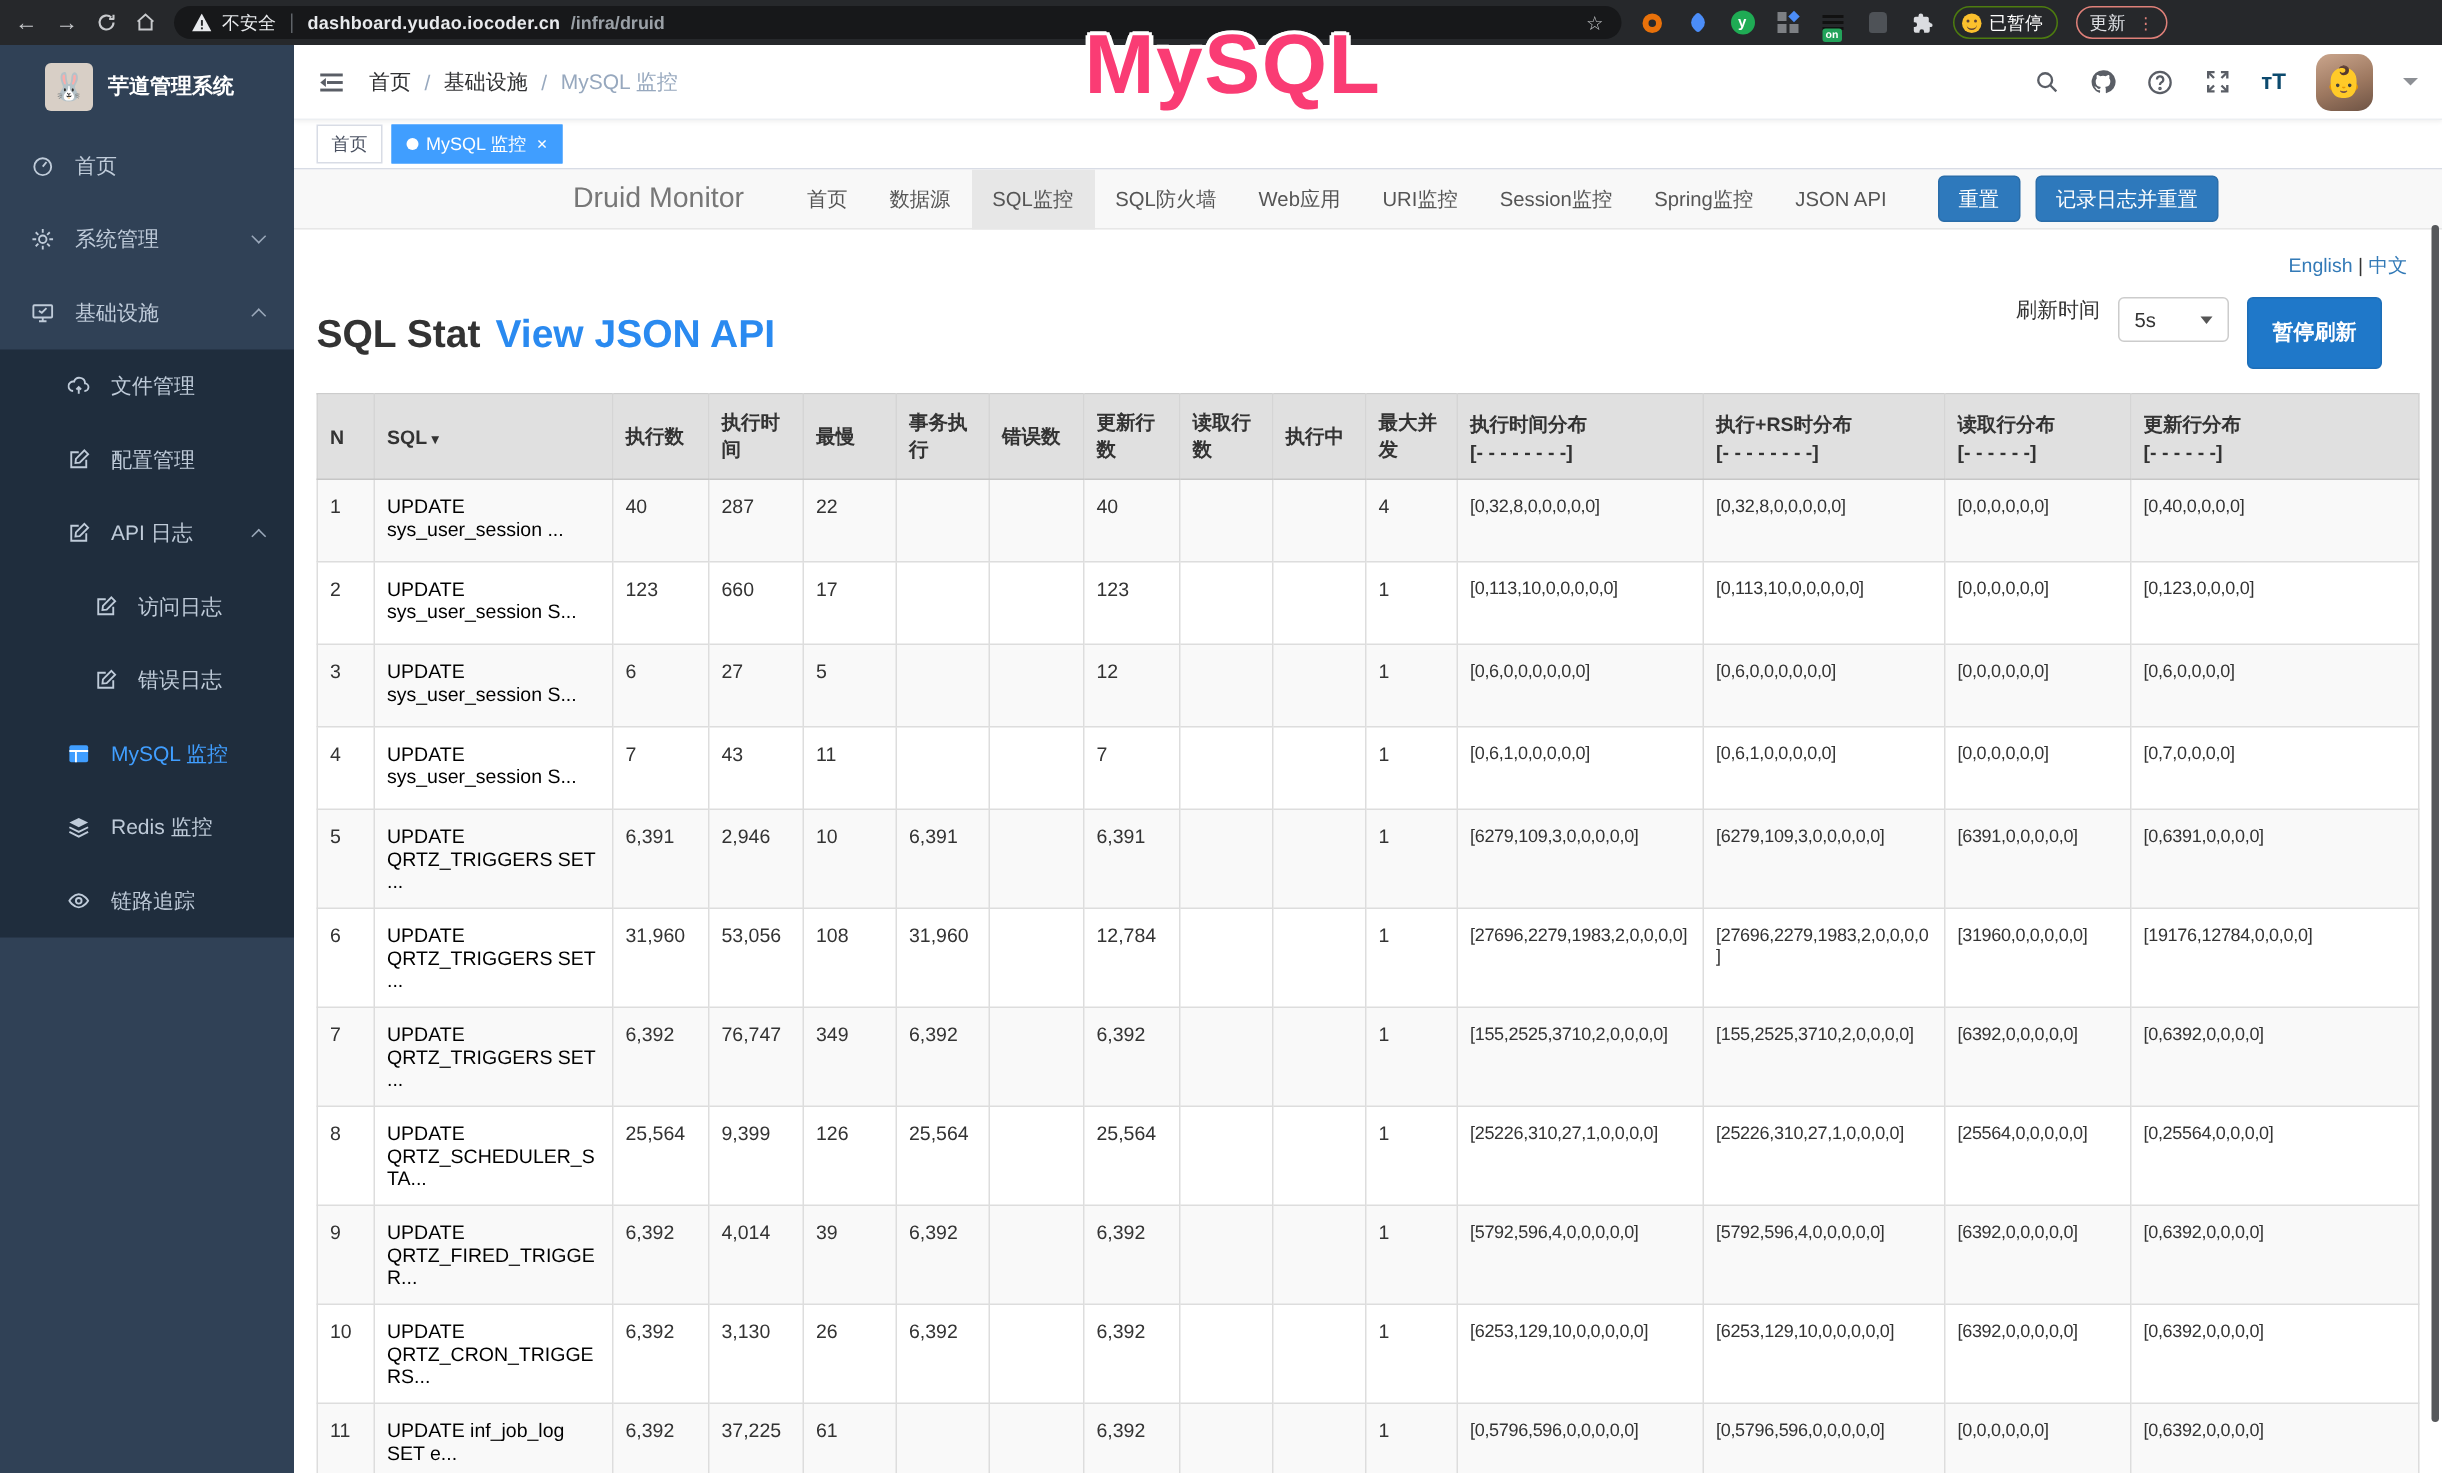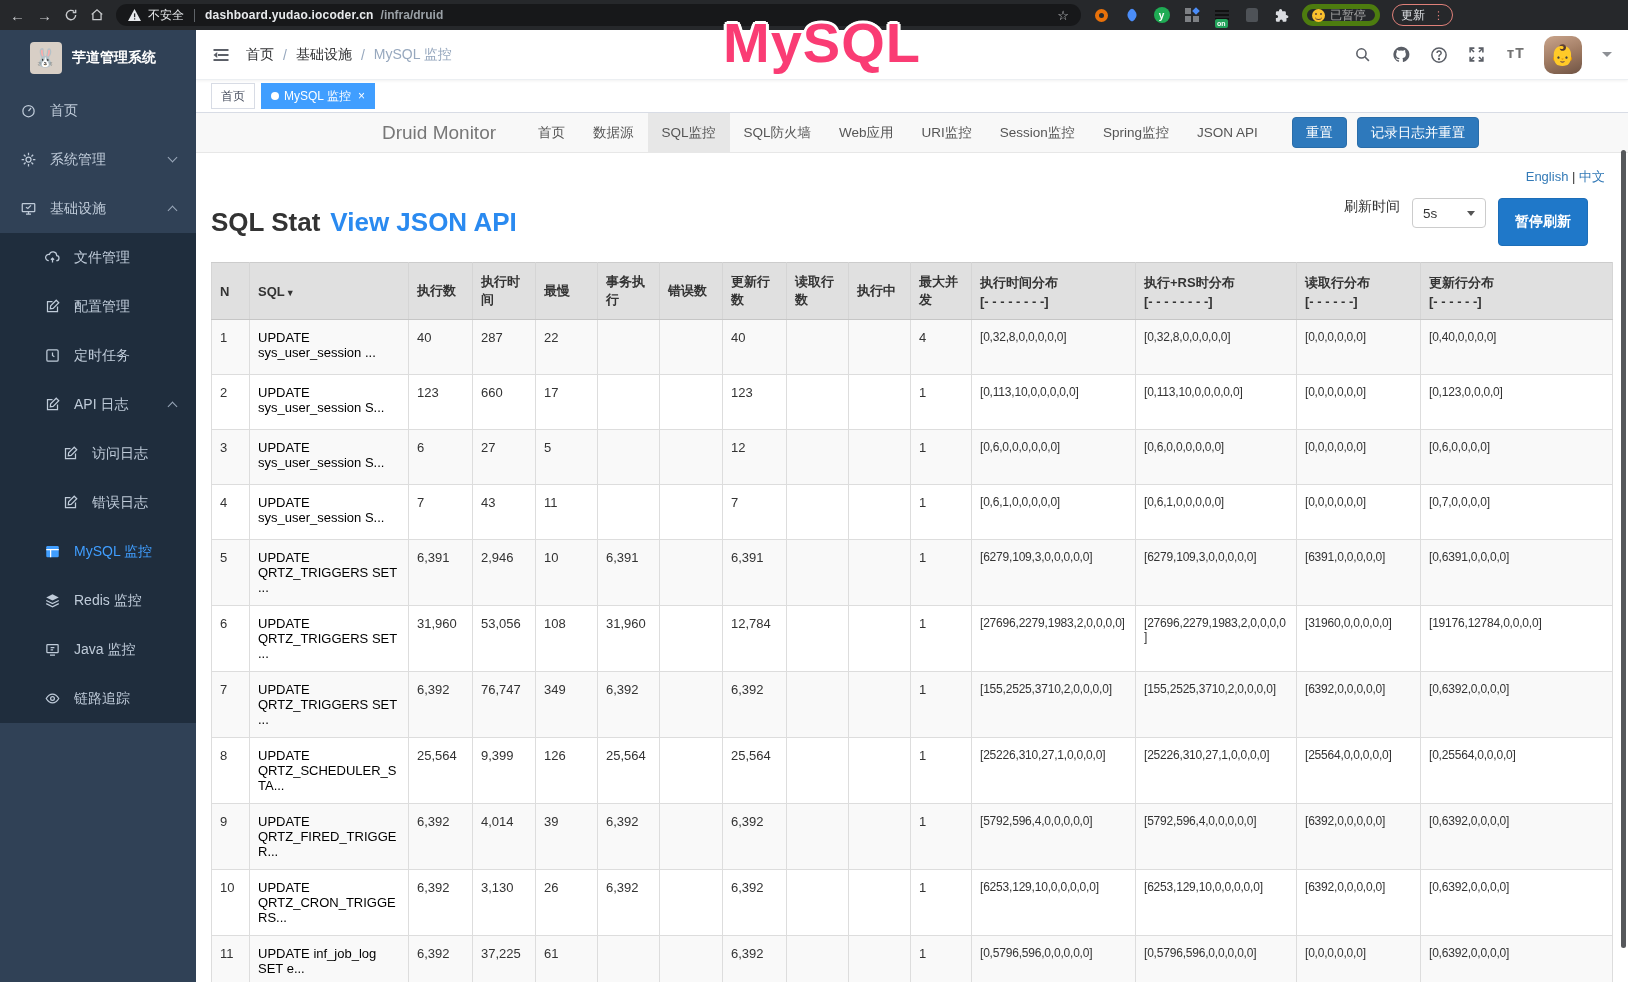--- a/index.html
+++ b/index.html
@@ -21,21 +21,21 @@
   .bluedrop { width:10px; height:10px; background:#4b8df8; transform:rotate(45deg); border-radius:2px 6px 2px 6px; }
   .greeny { width:16px; height:16px; background:#1fab54; border-radius:50%; color:#fff; font-size:10px; font-weight:bold; display:flex; align-items:center; justify-content:center; }
   .gridsq { display:grid; grid-template-columns:6px 6px; grid-template-rows:6px 6px; gap:2px; }
   .gridsq i { background:#7d8084; display:block; }
   .gridsq i.bd { background:#4b8df8; transform:rotate(45deg) scale(.9); }
   .listicon { width:14px; height:10px; border-top:2px solid #111; border-bottom:2px solid #111; position:relative; }
   .listicon:after { content:""; position:absolute; left:0; top:2px; width:14px; height:2px; background:#111; }
   .onbadge { position:absolute; bottom:-4px; left:2px; background:#23a35b; color:#fff; font-size:7px; font-weight:bold; padding:0 2px; border-radius:2px; line-height:9px; }
   .darkext { width:12px; height:14px; background:#4e5257; border-radius:3px 3px 2px 2px; }
   .puzzle { color:#dadce0; }
-  .paused-pill { display:flex; align-items:center; gap:5px; border:5px solid #4d7c0f; border-radius:12px; height:22px; padding:0 9px 0 5px; color:#a3a3a3; font-size:12px; cursor:pointer; }
+  .paused-pill { display:flex; align-items:center; gap:5px; border:1px solid #4d7c0f; border-radius:12px; height:22px; padding:0 9px 0 5px; color:#ffffff; font-size:12px; cursor:pointer; }
   .face { width:13px; height:13px; background:#fbc02d; border-radius:50%; position:relative; }
   .face:before { content:""; position:absolute; left:3px; top:4px; width:2px; height:2px; background:#5d4037; border-radius:50%; box-shadow:5px 0 0 #5d4037; }
   .face:after { content:""; position:absolute; left:3px; top:7px; width:7px; height:3px; border-bottom:1.5px solid #5d4037; border-radius:0 0 6px 6px; }
   .update-pill { display:flex; align-items:center; gap:8px; border:1px solid #df8079; border-radius:12px; height:22px; padding:0 8px; color:#dfe1e5; font-size:12px; cursor:pointer; }
   .update-dots { color:#df8079; font-size:11px; letter-spacing:0; }
 
   
   .app { display:flex; height:952px; }
 
   
@@ -56,21 +56,21 @@
 
   
   .main { flex:1; display:flex; flex-direction:column; background:#fff; position:relative; }
   .navbar { height:50px; display:flex; align-items:center; padding:0 16px; border-bottom:1px solid #edf0f3; box-shadow:0 1px 3px rgba(0,0,0,.06); }
   .hamburger { color:#5a5e66; margin-right:16px; cursor:pointer; display:flex; }
   .breadcrumb { font-size:14px; color:#303133; display:flex; gap:9px; align-items:center; }
   .bc-sep { color:#97a8be; }
   .bc-last { color:#97a8be; }
   .nav-right { margin-left:auto; display:flex; align-items:center; gap:20px; color:#5a5e66; }
   .nav-ic { width:18px; height:18px; display:flex; align-items:center; justify-content:center; cursor:pointer; }
-  .tt-ic { font-size:15px; color:#737373; font-weight:bold; cursor:pointer;font-family:Liberation Mono, monospace; }
+  .tt-ic { font-size:15px; color:#0c4a6e; font-weight:bold; cursor:pointer; }
   .avatar { width:38px; height:38px; border-radius:10px; background:linear-gradient(160deg,#caa58c 0%,#9d7860 55%,#6e5344 100%); display:flex; align-items:center; justify-content:center; font-size:20px; cursor:pointer; overflow:hidden; }
   .caret-down { width:0; height:0; border-left:5px solid transparent; border-right:5px solid transparent; border-top:5px solid #8d9095; cursor:pointer; }
 
   .tags-bar { height:33px; display:flex; align-items:center; padding:0 15px; gap:6px; border-bottom:1px solid #d8dce5; box-shadow:0 1px 3px rgba(0,0,0,.04); }
   .tag { height:26px; display:flex; align-items:center; border:1px solid #d8dce5; background:#fff; color:#495060; font-size:12px; padding:0 9px; cursor:pointer; gap:5px; }
   .tag.active { background:#409EFF; border-color:#409EFF; color:#fff; }
   .tag-dot { width:8px; height:8px; border-radius:50%; background:#fff; }
   .tag-close { font-size:12px; line-height:1; margin-left:2px; }
 
   
@@ -235,80 +235,62 @@
             <svg width="15" height="15" viewBox="0 0 24 24" fill="none" stroke="currentColor" stroke-width="2">
               <path d="M12 4H4v16h16v-8"></path>
               <path d="M18 2l4 4-9 9-4.5.5L9 11z"></path>
             </svg>
           </span>
         <span>配置管理</span>
       </div>
       <div class="menu-item">
         <span class="mi-ic">
             <svg width="15" height="15" viewBox="0 0 24 24" fill="none" stroke="currentColor" stroke-width="2">
-              <rect x="3" y="3" width="18" height="18" rx="2"></rect>
-              <path d="M12 7v5l3 2"></path>
-            </svg>
-          </span>
-        <span>定时任务</span>
-      </div>
-      <div class="menu-item">
+              <path d="M12 4H4v16h16v-8"></path>
+              <path d="M18 2l4 4-9 9-4.5.5L9 11z"></path>
+            </svg>
+          </span>
+        <span>API 日志</span>
+        <span class="chev up"></span>
+      </div>
+      <div class="menu-item lvl3">
         <span class="mi-ic">
             <svg width="15" height="15" viewBox="0 0 24 24" fill="none" stroke="currentColor" stroke-width="2">
               <path d="M12 4H4v16h16v-8"></path>
               <path d="M18 2l4 4-9 9-4.5.5L9 11z"></path>
             </svg>
           </span>
-        <span>API 日志</span>
-        <span class="chev up"></span>
+        <span>访问日志</span>
       </div>
       <div class="menu-item lvl3">
         <span class="mi-ic">
             <svg width="15" height="15" viewBox="0 0 24 24" fill="none" stroke="currentColor" stroke-width="2">
               <path d="M12 4H4v16h16v-8"></path>
               <path d="M18 2l4 4-9 9-4.5.5L9 11z"></path>
             </svg>
           </span>
-        <span>访问日志</span>
-      </div>
-      <div class="menu-item lvl3">
-        <span class="mi-ic">
-            <svg width="15" height="15" viewBox="0 0 24 24" fill="none" stroke="currentColor" stroke-width="2">
-              <path d="M12 4H4v16h16v-8"></path>
-              <path d="M18 2l4 4-9 9-4.5.5L9 11z"></path>
-            </svg>
-          </span>
         <span>错误日志</span>
       </div>
       <div class="menu-item active">
         <span class="mi-ic">
             <svg width="15" height="15" viewBox="0 0 24 24">
               <rect x="2" y="3" width="20" height="18" rx="2" fill="#409EFF"></rect>
               <path d="M2 9h20M9 9v12" stroke="#fff" stroke-width="2"></path>
             </svg>
           </span>
         <span>MySQL 监控</span>
       </div>
       <div class="menu-item">
         <span class="mi-ic">
             <svg width="15" height="15" viewBox="0 0 24 24" fill="currentColor">
               <path d="M12 2L2 7l10 5 10-5z"></path>
               <path d="M2 12l10 5 10-5M2 17l10 5 10-5" fill="none" stroke="currentColor" stroke-width="2"></path>
             </svg>
           </span>
         <span>Redis 监控</span>
-      </div>
-      <div class="menu-item">
-        <span class="mi-ic">
-            <svg width="15" height="15" viewBox="0 0 24 24" fill="none" stroke="currentColor" stroke-width="2">
-              <rect x="3" y="4" width="18" height="13" rx="1"></rect>
-              <path d="M8 21h8M9 9h6M9 12.5h4"></path>
-            </svg>
-          </span>
-        <span>Java 监控</span>
       </div>
       <div class="menu-item">
         <span class="mi-ic">
             <svg width="15" height="15" viewBox="0 0 24 24" fill="none" stroke="currentColor" stroke-width="2">
               <path d="M2 12s4-7 10-7 10 7 10 7-4 7-10 7-10-7-10-7z"></path>
               <circle cx="12" cy="12" r="3"></circle>
             </svg>
           </span>
         <span>链路追踪</span>
       </div>

